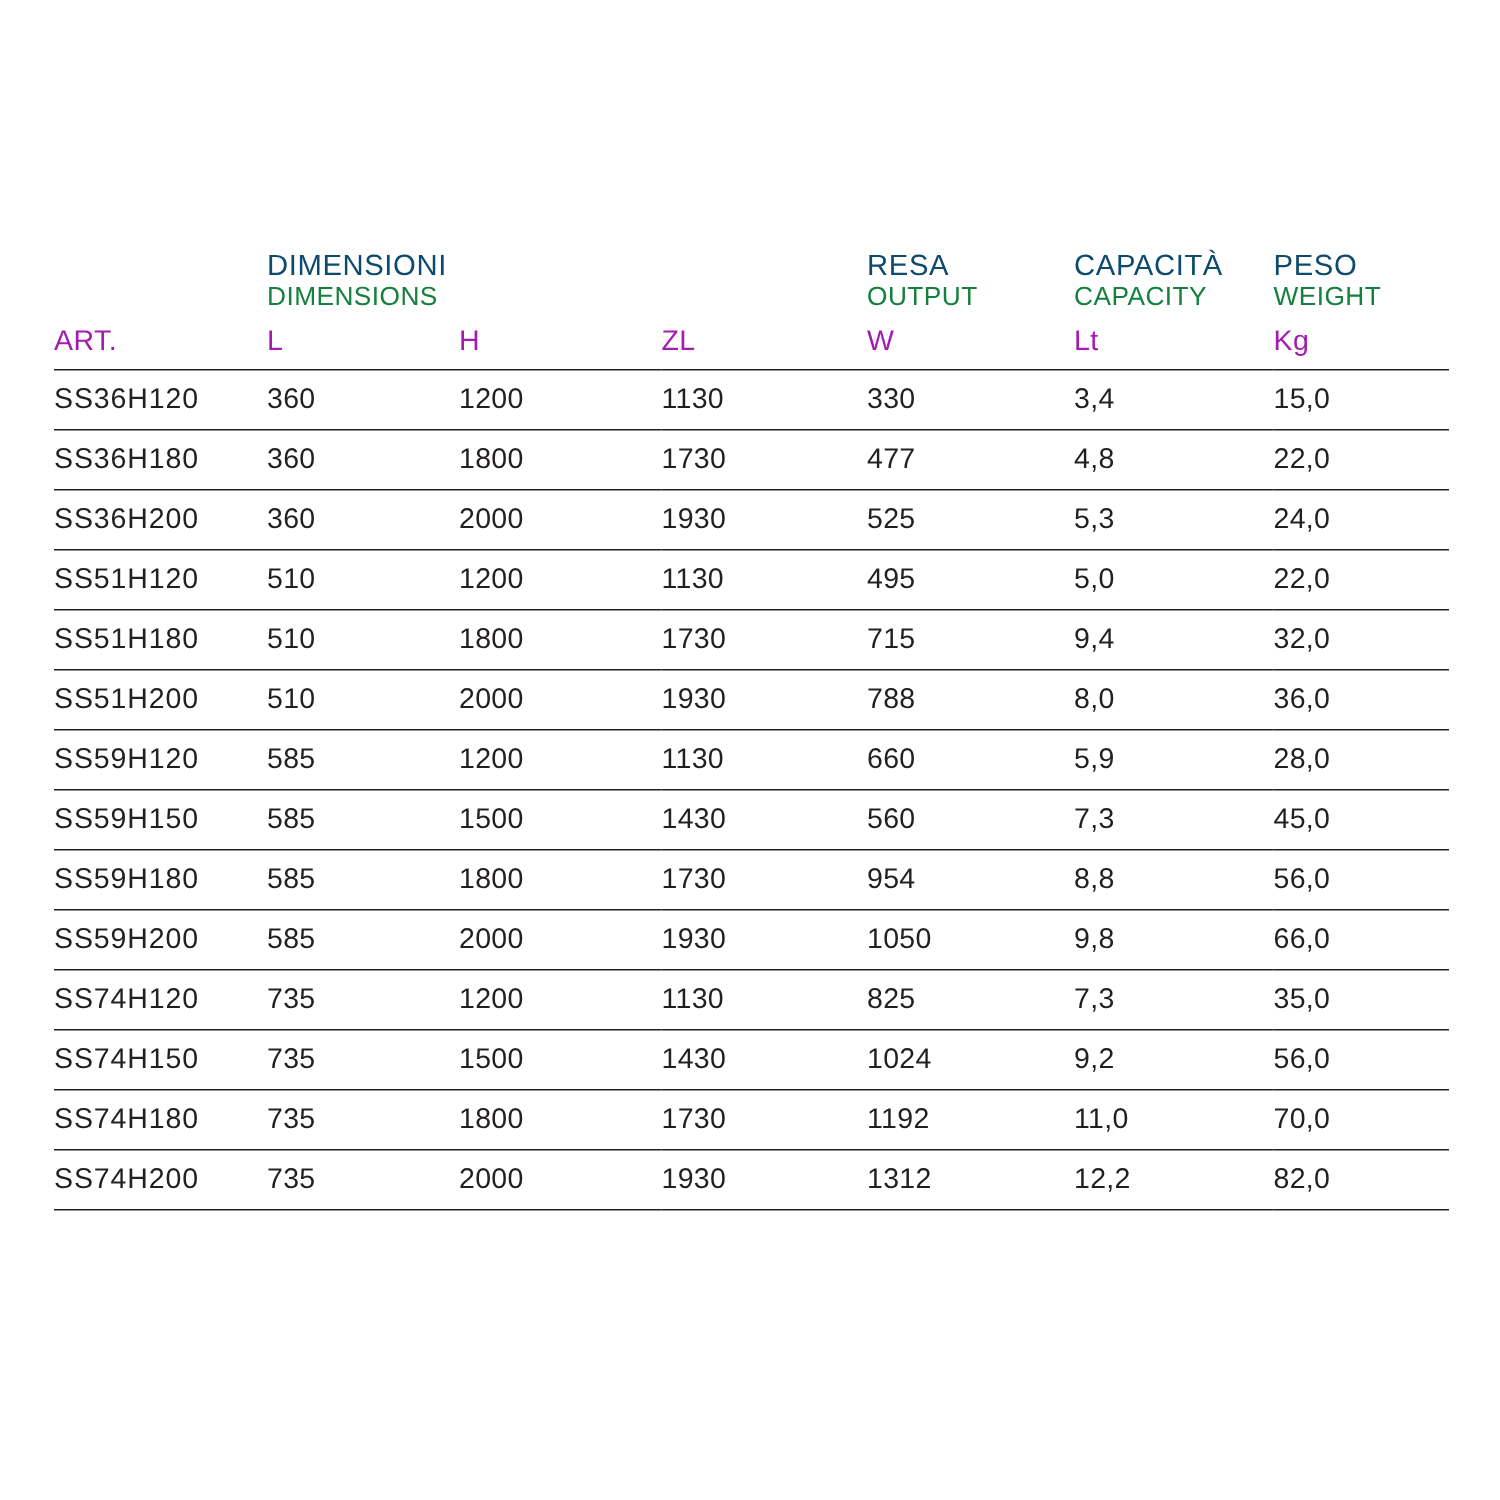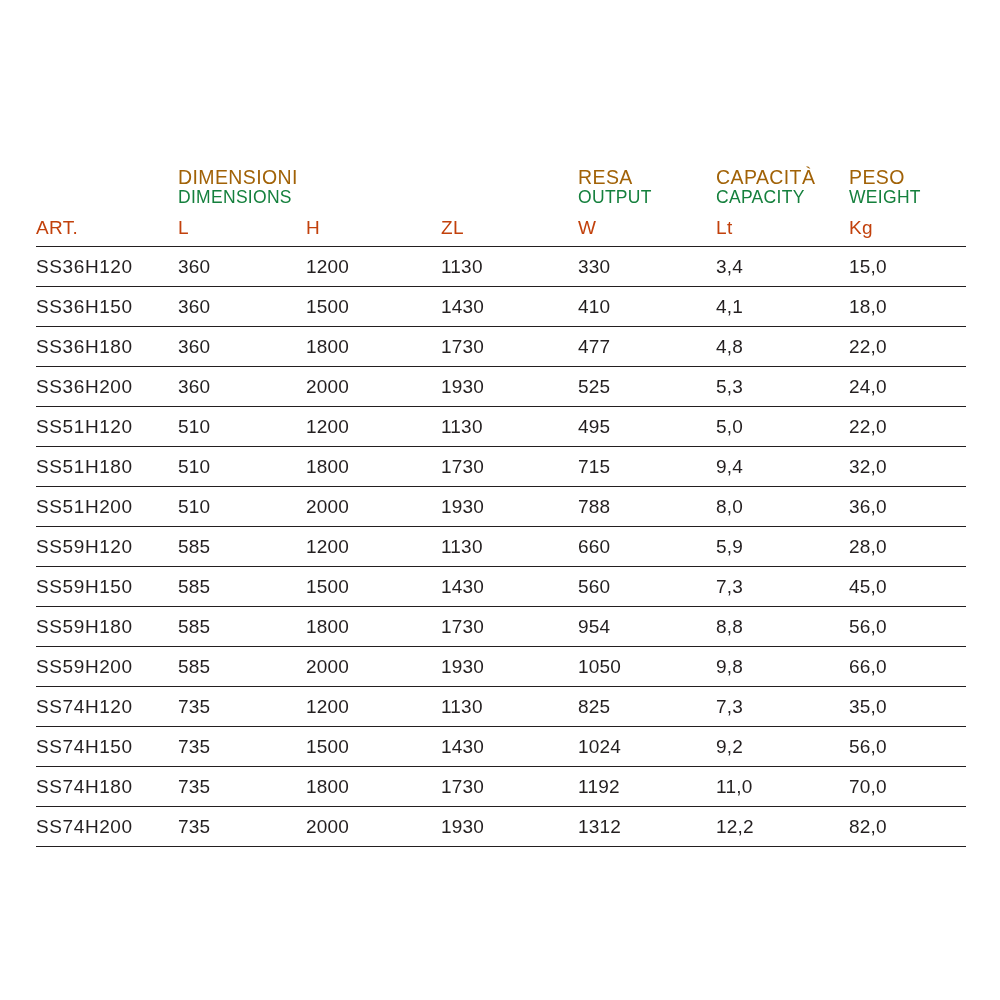--- a/index.html
+++ b/index.html
@@ -44,39 +44,39 @@
     vertical-align: bottom;
     border: none;
   }
   .group-label {
     line-height: 1.0;
   }
   .group-label .it {
     display: block;
     font-size: 19.5px;
     letter-spacing: 0.4px;
-    color: #a16207;
+    color: #0c4a6e;
     white-space: nowrap;
   }
   .group-label .en {
     display: block;
     font-size: 17.5px;
     letter-spacing: 0.3px;
     color: #15803d;
     margin-top: 1px;
     white-space: nowrap;
   }
 
   .sub-row td {
     font-size: 19px;
     letter-spacing: 0.3px;
     padding: 9px 0 7px 0;
     border-bottom: 1.6px solid #231f20;
     vertical-align: bottom;
-    color: #c2410c;
+    color: #a21caf;
   }
 
   .data-row td {
     font-size: 19px;
     letter-spacing: 0.2px;
     padding: 9px 0 8px 0;
     border-bottom: 1px solid #231f20;
     color: #231f20;
     white-space: nowrap;
   }
@@ -144,29 +144,20 @@
       <tr class="data-row">
         <td class="art">SS36H120</td>
         <td>360</td>
         <td>1200</td>
         <td>1130</td>
         <td>330</td>
         <td>3,4</td>
         <td>15,0</td>
       </tr>
       <tr class="data-row">
-        <td class="art">SS36H150</td>
-        <td>360</td>
-        <td>1500</td>
-        <td>1430</td>
-        <td>410</td>
-        <td>4,1</td>
-        <td>18,0</td>
-      </tr>
-      <tr class="data-row">
         <td class="art">SS36H180</td>
         <td>360</td>
         <td>1800</td>
         <td>1730</td>
         <td>477</td>
         <td>4,8</td>
         <td>22,0</td>
       </tr>
       <tr class="data-row">
         <td class="art">SS36H200</td>

